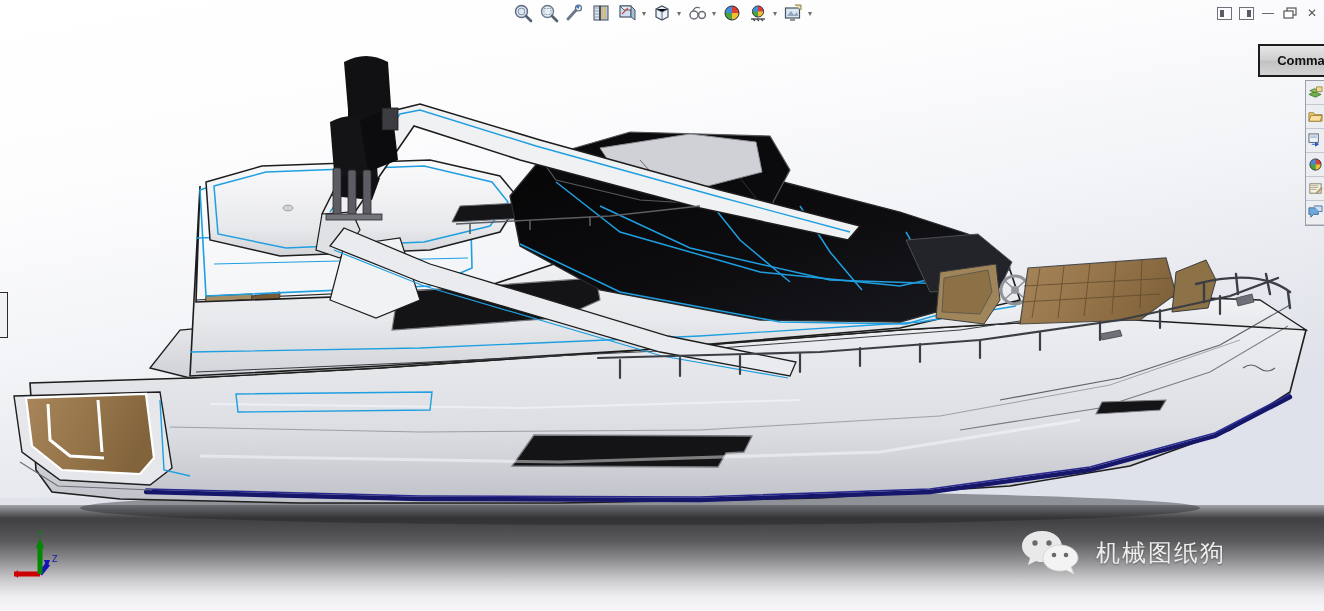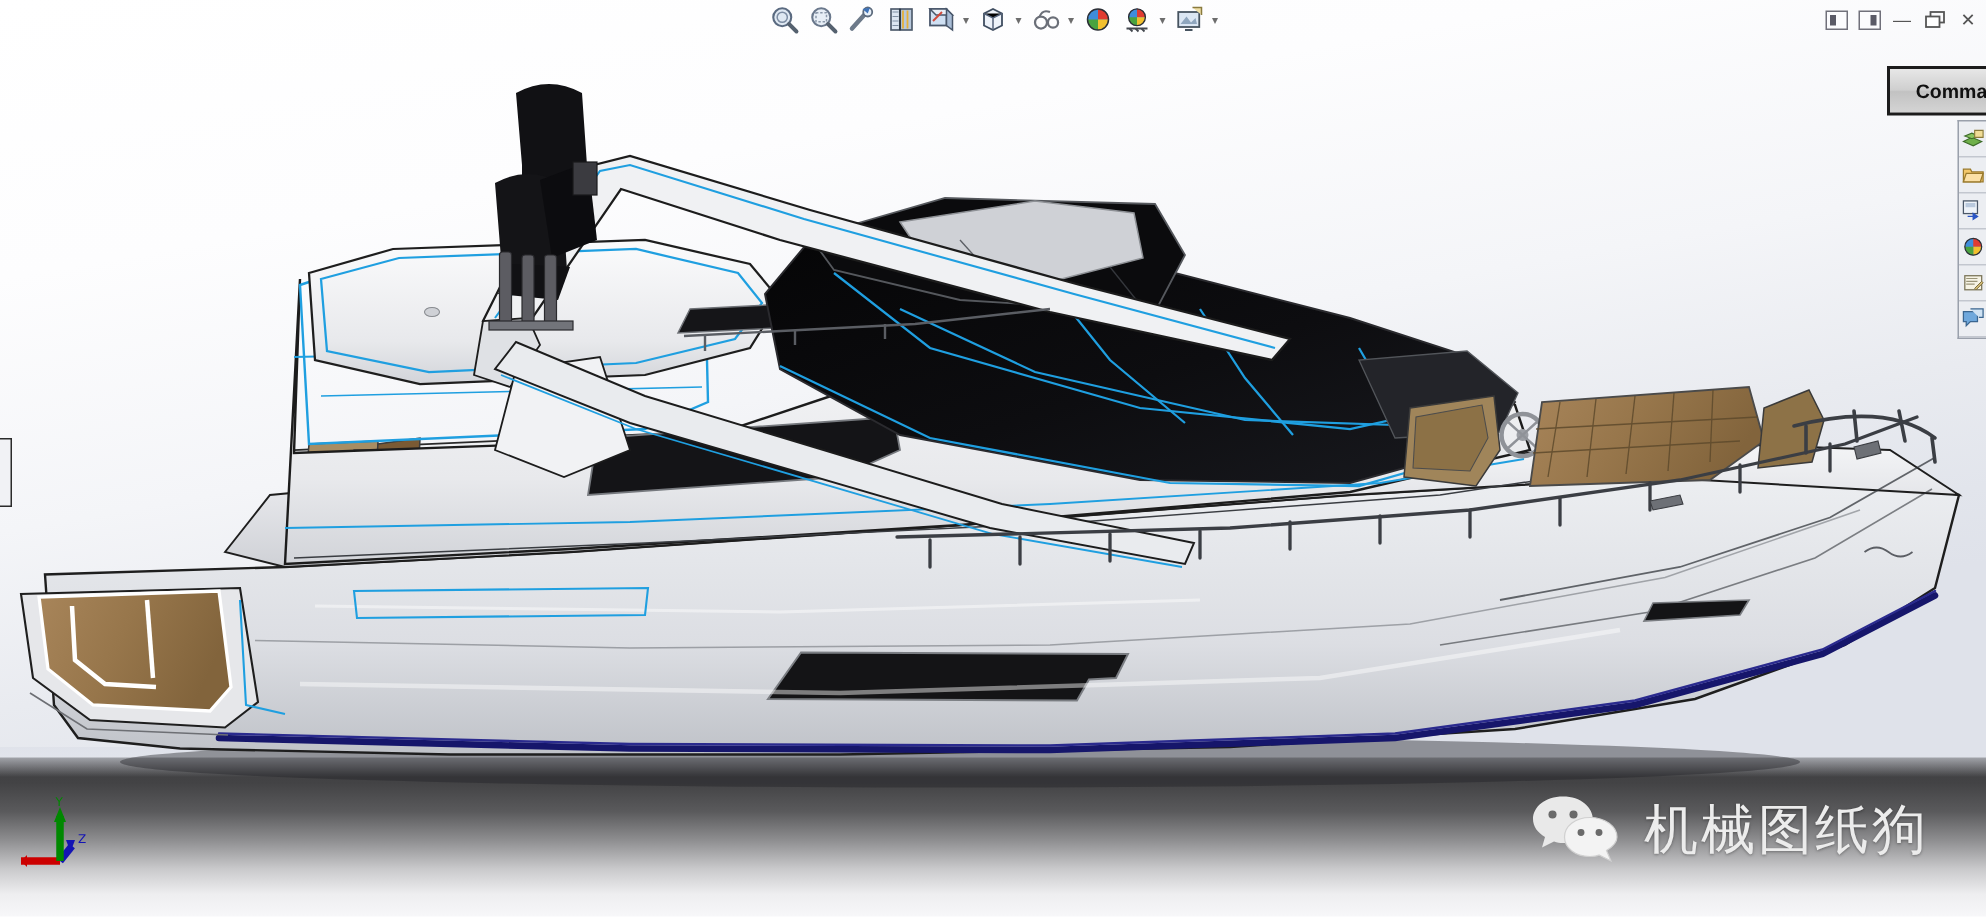--- a/index.html
+++ b/index.html
@@ -126,21 +126,21 @@
   
   #triad { position: absolute; left: 14px; top: 528px; width: 64px; height: 72px; }
 
   
   #watermark {
     position: absolute; left: 1020px; top: 527px;
     display: flex; align-items: center; gap: 14px;
   }
   #wm-text {
     font-family: "DejaVu Sans", sans-serif;
-    font-size: 36px; color: #ececec;
+    font-size: 24px; color: #ececec;
     letter-spacing: 2px;
     text-shadow: 0 1px 2px rgba(0,0,0,0.35);
     white-space: nowrap;
   }
 </style>
 </head>
 <body>
 
 <div id="app">
 

